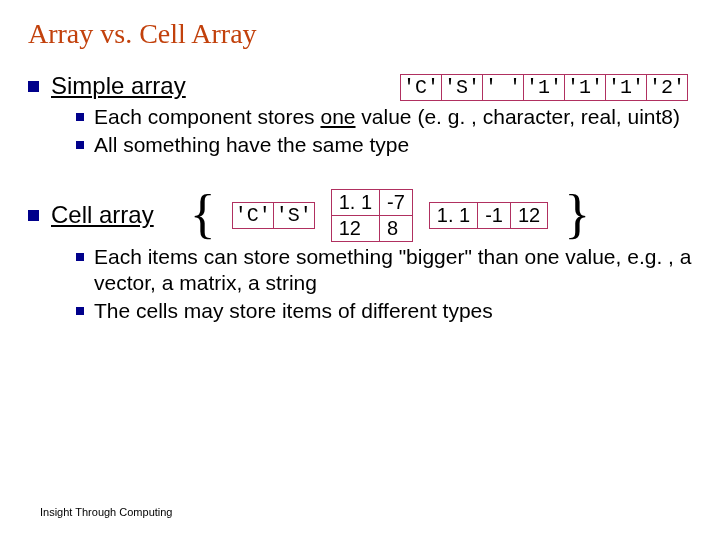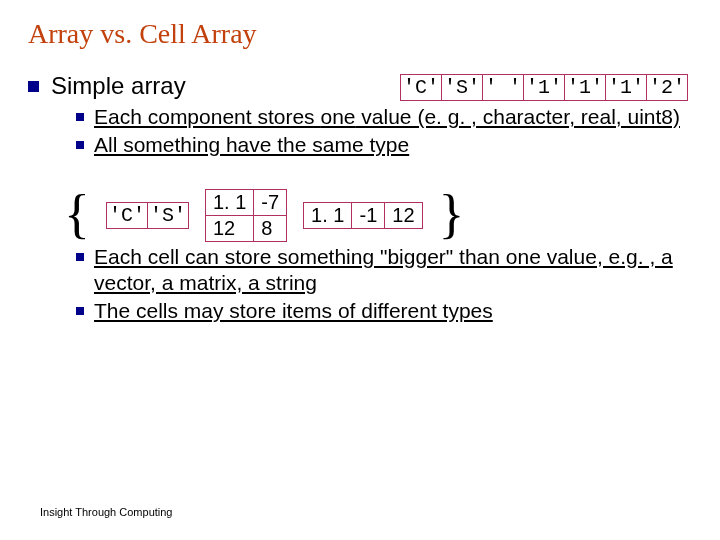--- a/index.html
+++ b/index.html
@@ -27,26 +27,26 @@
   }
   .bullet1 {
     width: 11px;
     height: 11px;
     background: #00008b;
     margin-right: 12px;
     flex-shrink: 0;
   }
   .h2text {
     font-size: 24px;
+    text-decoration: underline;
   }
   .level2 {
     display: flex;
     margin: 2px 0 2px 48px;
     align-items: flex-start;
-    text-decoration: underline;
   }
   .bullet2 {
     width: 8px;
     height: 8px;
     background: #00008b;
     margin-right: 10px;
     margin-top: 9px;
     flex-shrink: 0;
   }
   .b2text {
@@ -139,20 +139,24 @@
   <div class="b2text">
     Each component stores <span class="underline">one</span> value (e. g. , character, real, uint8)
   </div>
 </div>
 <div class="level2">
   <div class="bullet2"></div>
   <div class="b2text">All something have the same type</div>
 </div>
 
 <div class="cell-array-block">
+  <div class="level1" style="margin:0;">
+    <div class="bullet1"></div>
+    <div class="h2text">Cell array</div>
+  </div>
 
   <div class="cell-array-diagram">
     <span class="brace">{</span>
     <table class="arraytable mono">
       <tbody>
           <tr>
         <td>'C'</td>
         <td>'S'</td>
       </tr>
     </tbody>
@@ -177,20 +181,20 @@
         <td>12</td>
       </tr>
     </tbody>
       </table>
     <span class="brace">}</span>
   </div>
 </div>
 
 <div class="level2">
   <div class="bullet2"></div>
-  <div class="b2text">Each cell can store something "bigger" than one value, e.g. , a vector, a matrix, a string</div>
+  <div class="b2text">Each items can store something "bigger" than one value, e.g. , a vector, a matrix, a string</div>
 </div>
 <div class="level2">
   <div class="bullet2"></div>
   <div class="b2text">The cells may store items of different types</div>
 </div>
 
 <div class="footer">Insight Through Computing</div>
 
 </body></html>

